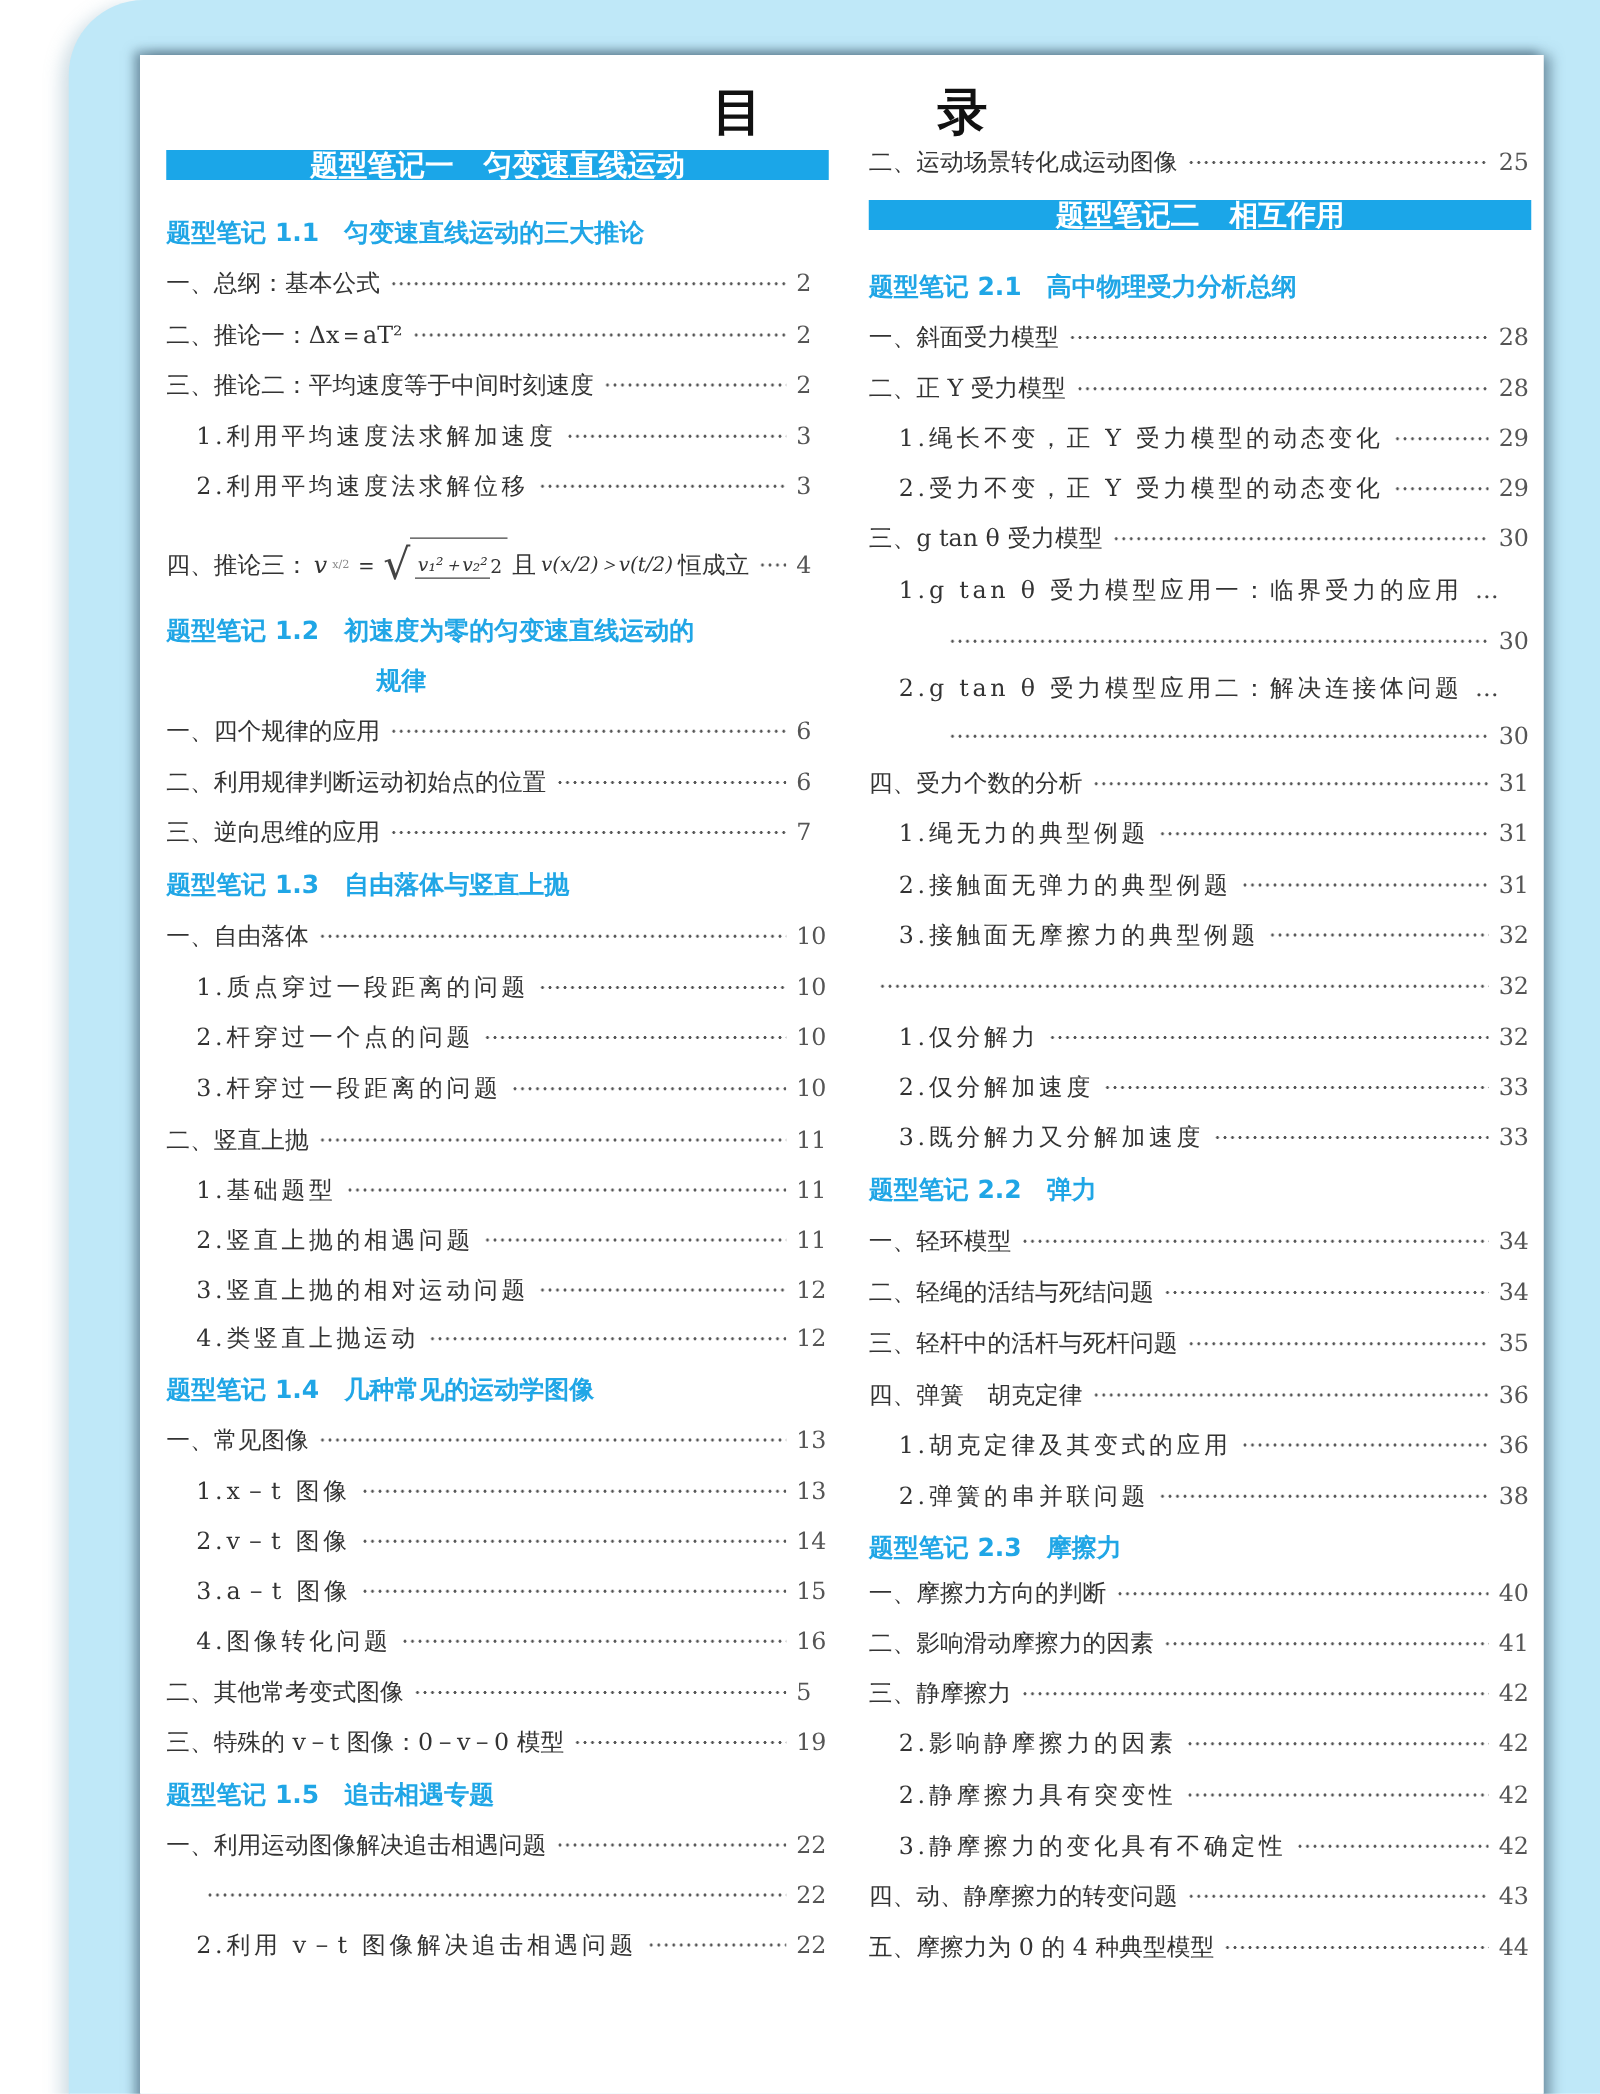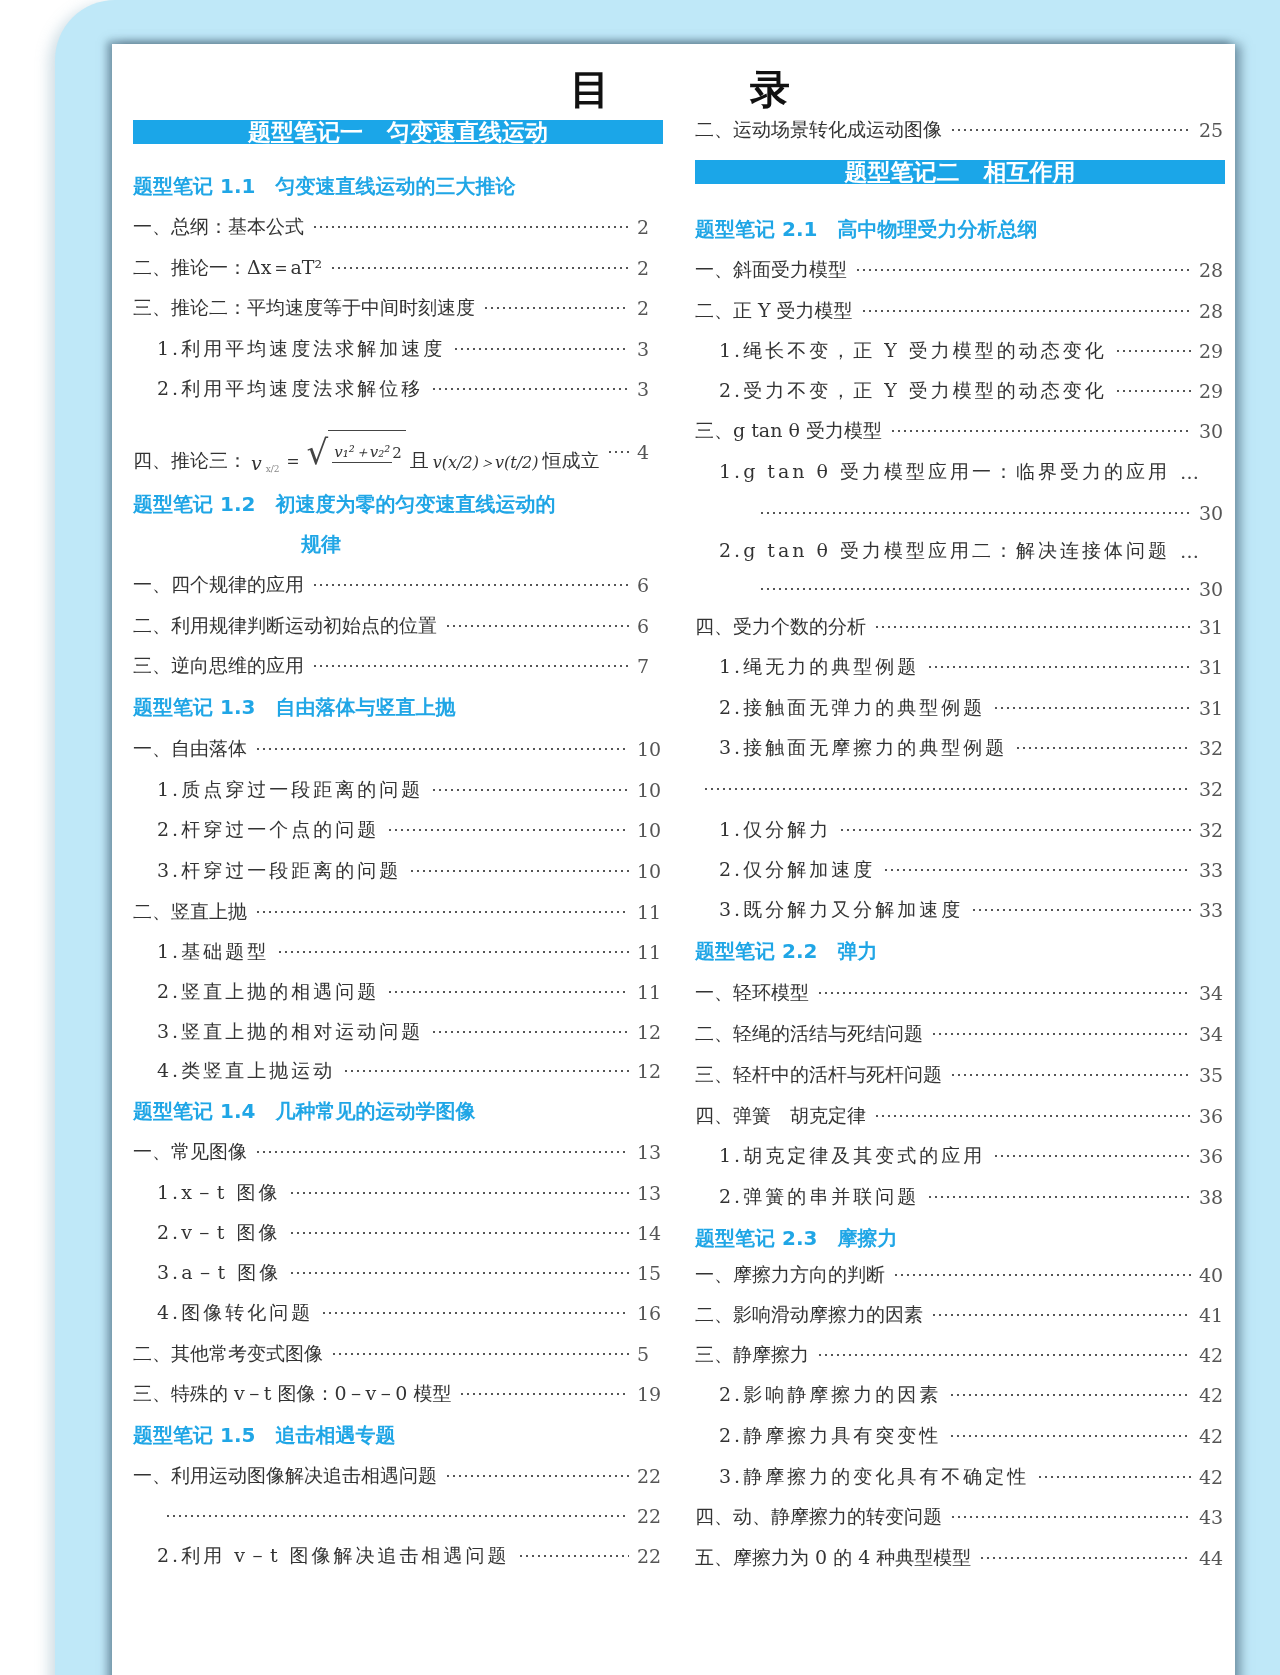--- a/index.html
+++ b/index.html
@@ -53,21 +53,21 @@
     display: flex; align-items: center; justify-content: center; gap: 24px;
   }
   .section {
     position: absolute; left: 0; right: 0;
     color: #20a6e6; font-family: "DejaVu Sans", sans-serif; font-weight: bold;
     font-size: 20px; line-height: 40px;
   }
   .section .num { margin-right: 20px; }
   .section .wrap { display: block; padding-left: 168px; }
   .math { font-style: italic; font-family: "DejaVu Serif", serif; }
-  .formula { display: inline-flex; align-items: flex-end; gap: 4px; }
+  .formula { display: inline-flex; align-items: center; gap: 4px; }
   .sqrt { display: inline-flex; align-items: stretch; }
   .sqrt .rad { font-size: 34px; line-height: 44px; color: #444; }
   .sqrt .body { border-top: 1.5px solid #444; display: inline-flex; align-items: center; padding: 4px 4px; font-size: 15px; }
   .sqrt .body .numr { border-bottom: 1px solid #444; padding: 0 2px; font-style: italic; }
   .sqrt .body .den { }
 </style>
 </head>
 <body>
 
 <div class="frame"></div>

